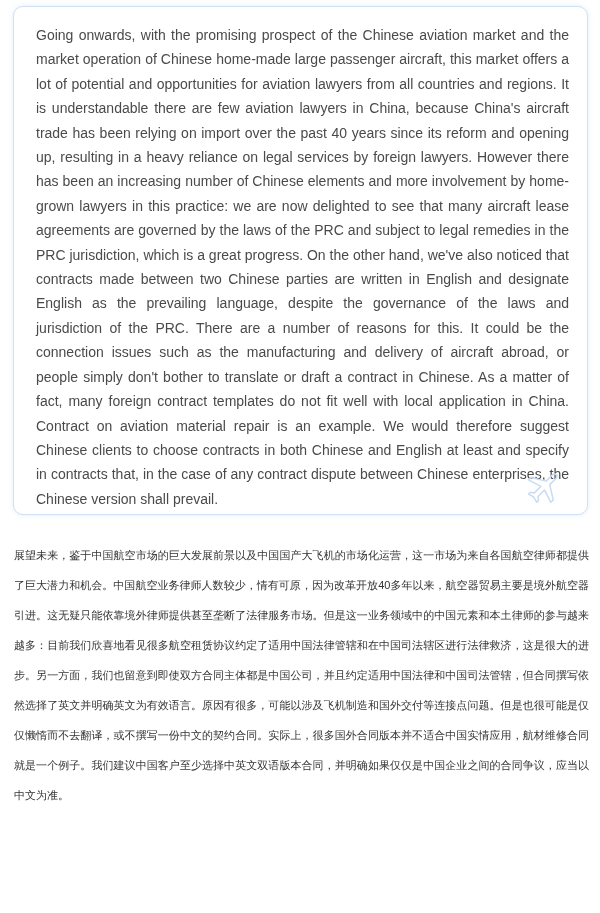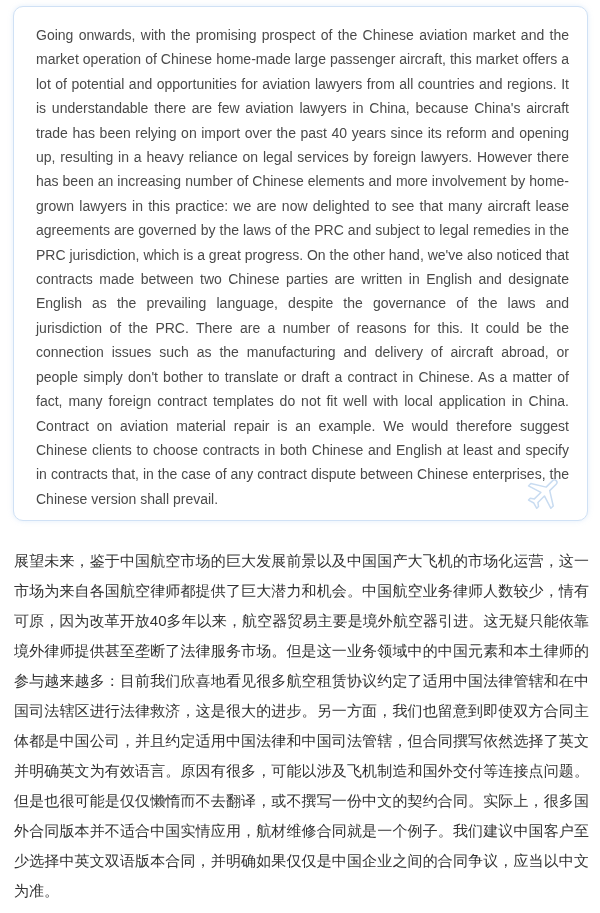--- a/index.html
+++ b/index.html
@@ -19,21 +19,21 @@
     background: #ffffff;
   }
   .card {
     box-sizing: border-box;
     position: relative;
     margin: 6px 12px 0 13px;
     border: 1.5px solid #d0e1f5;
     border-radius: 10px;
     background: #ffffff;
     box-shadow: 0 0 5px rgba(173, 203, 238, 0.35);
-    padding: 16px 18px 9px 22px;
+    padding: 16px 18px 3px 22px;
   }
   .card p {
     margin: 0;
     font-size: 14px;
     line-height: 24.4px;
     color: #4a4a4a;
     text-align: justify;
   }
   .watermark {
     position: absolute;
@@ -43,21 +43,21 @@
     height: 40px;
     pointer-events: none;
   }
   .watermark svg {
     width: 100%;
     height: 100%;
     transform: rotate(45deg);
   }
   .cn-section p {
     margin: 25px 11px 0 14px;
-    font-size: 15px;
+    font-size: 11px;
     line-height: 30px;
     color: #333333;
     text-align: justify;
   }
 </style>
 </head>
 <body>
 
 <div class="page">
 

